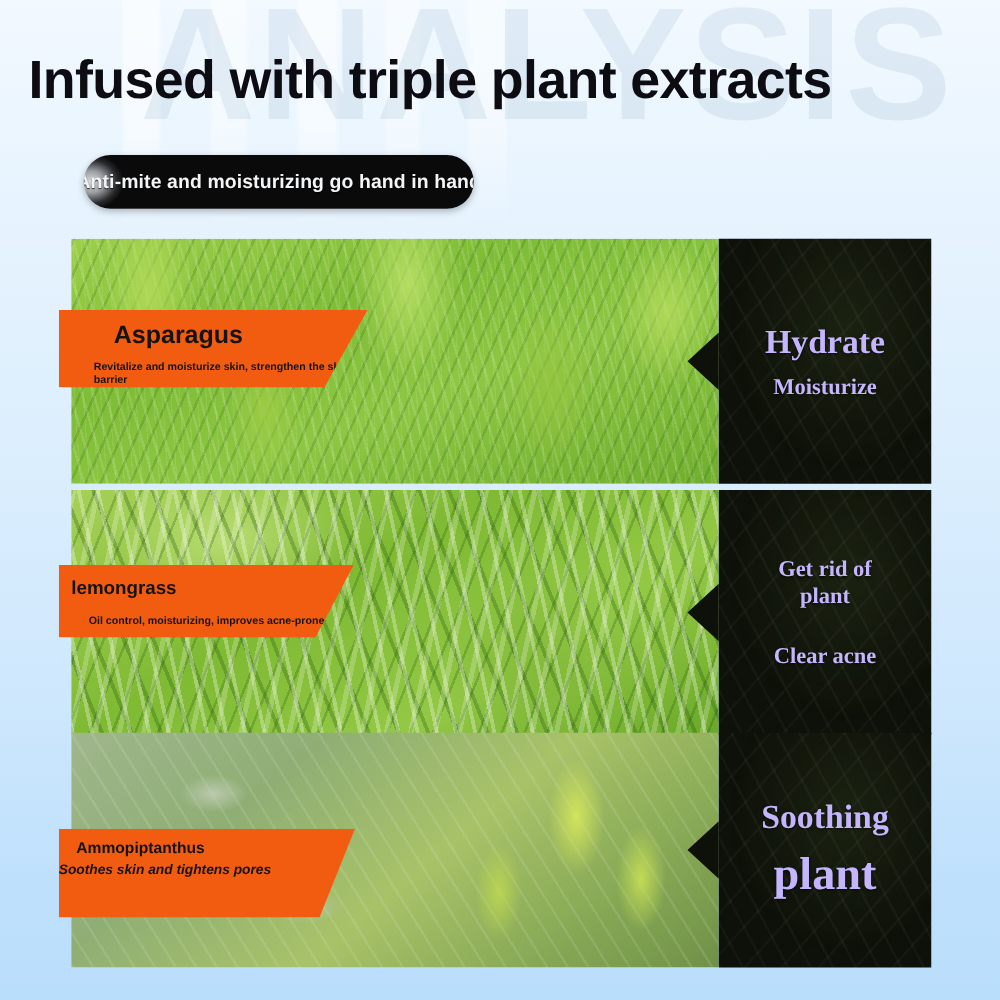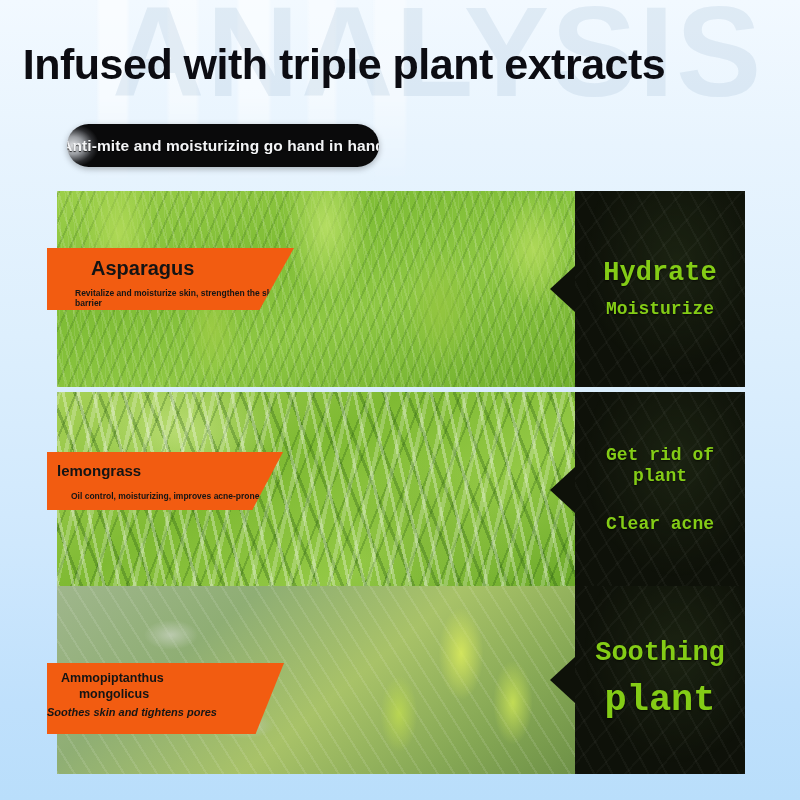--- a/index.html
+++ b/index.html
@@ -105,23 +105,23 @@
   .notch{
     position:absolute; right:170px; top:50%; transform:translateY(-50%);
     width:0; height:0;
     border-top:23px solid transparent;
     border-bottom:23px solid transparent;
     border-right:25px solid #0e1109;
     z-index:4;
   }
 
   .panel-line{
-    color:#84cc16; text-align:center; line-height:1.16;
+    color:#c4b5fd; text-align:center; line-height:1.16;
     text-shadow:0 1px 2px rgba(0,0,0,.65);
-    font-family:Liberation Mono, monospace;
+    font-family:Liberation Serif, serif;
   }
   .pl-lg{ font-size:27px; font-weight:700; }
   .pl-md{ font-size:18px; font-weight:700; }
   .pl-xl{ font-size:37px; font-weight:700; }
 
   
   .tag{
     position:absolute; left:-10px;
     background:#f25c11;
     z-index:5;
@@ -249,17 +249,16 @@
   <div class="notch"></div>
 
   <div class="panel">
     <div class="ptext panel-line pl-lg">Soothing</div>
     <div class="ptext panel-line pl-xl" style="margin-top:10px;">plant</div>
   </div>
 
   <div class="tag tag-3">
     <div class="tag-title">
       <span>Ammopiptanthus</span>
-      <span class="l2">mongolicus</span>
     </div>
     <div class="tag-sub">Soothes skin and tightens pores</div>
   </div>
 </div>
 
 </body></html>

